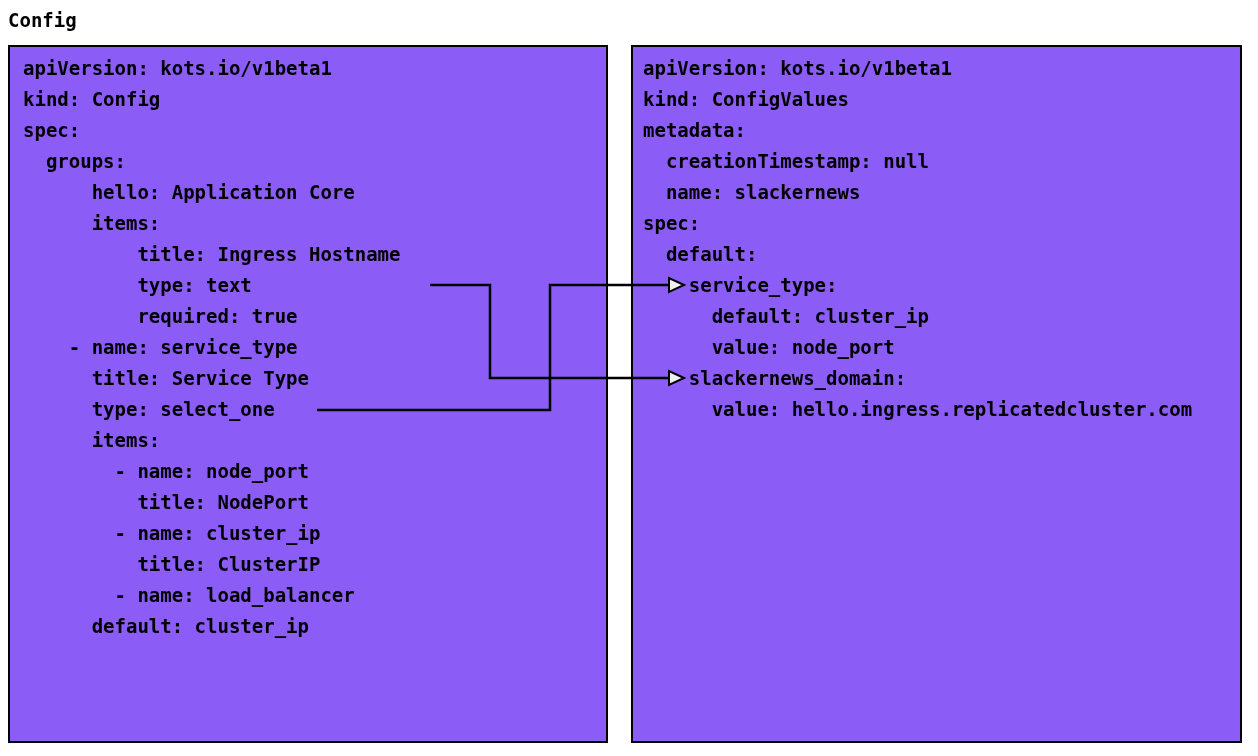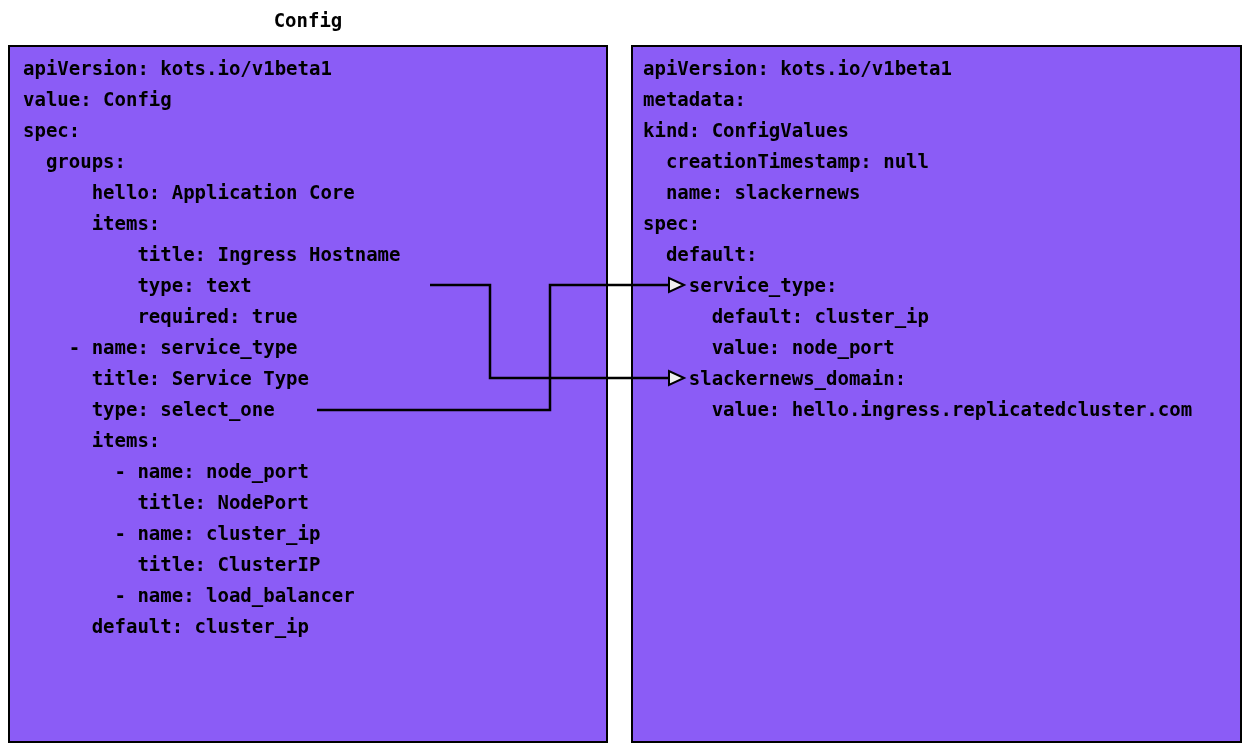--- a/index.html
+++ b/index.html
@@ -8,21 +8,21 @@
     background: #ffffff;
     font-family: "DejaVu Sans Mono", "Liberation Mono", monospace;
     position: relative;
     overflow: hidden;
   }
   .panel-title {
     position: absolute;
     top: 5px;
     height: 31px;
     line-height: 31px;
-    text-align: center;
+    text-align: left;
     font-size: 19px;
     font-weight: bold;
     color: #000000;
   }
   #left-title  { left: 8px;   width: 600px; }
   #right-title { left: 631px; width: 611px; margin-top: 39px; }
   .yaml-panel {
     position: absolute;
     top: 45px;
     height: 698px;
@@ -48,21 +48,21 @@
 </style>
 </head>
 <body>
 
 <div class="panel-title" id="left-title">Config</div>
 
 <div class="panel-title" id="right-title">ConfigValues</div>
 
 <div class="yaml-panel" id="left-panel">
     <div class="yaml-line">apiVersion: kots.io/v1beta1</div>
-    <div class="yaml-line">value: Config</div>
+    <div class="yaml-line">kind: Config</div>
     <div class="yaml-line">spec:</div>
     <div class="yaml-line">  groups:</div>
     <div class="yaml-line">      hello: Application Core</div>
     <div class="yaml-line">      items:</div>
     <div class="yaml-line">          title: Ingress Hostname</div>
     <div class="yaml-line">          type: text</div>
     <div class="yaml-line">          required: true</div>
     <div class="yaml-line">    - name: service_type</div>
     <div class="yaml-line">      title: Service Type</div>
     <div class="yaml-line">      type: select_one</div>
@@ -70,22 +70,22 @@
     <div class="yaml-line">        - name: node_port</div>
     <div class="yaml-line">          title: NodePort</div>
     <div class="yaml-line">        - name: cluster_ip</div>
     <div class="yaml-line">          title: ClusterIP</div>
     <div class="yaml-line">        - name: load_balancer</div>
     <div class="yaml-line">      default: cluster_ip</div>
   </div>
 
 <div class="yaml-panel" id="right-panel">
     <div class="yaml-line">apiVersion: kots.io/v1beta1</div>
+    <div class="yaml-line">kind: ConfigValues</div>
     <div class="yaml-line">metadata:</div>
-    <div class="yaml-line">kind: ConfigValues</div>
     <div class="yaml-line">  creationTimestamp: null</div>
     <div class="yaml-line">  name: slackernews</div>
     <div class="yaml-line">spec:</div>
     <div class="yaml-line">  default:</div>
     <div class="yaml-line">    service_type:</div>
     <div class="yaml-line">      default: cluster_ip</div>
     <div class="yaml-line">      value: node_port</div>
     <div class="yaml-line">    slackernews_domain:</div>
     <div class="yaml-line">      value: hello.ingress.replicatedcluster.com</div>
   </div>

